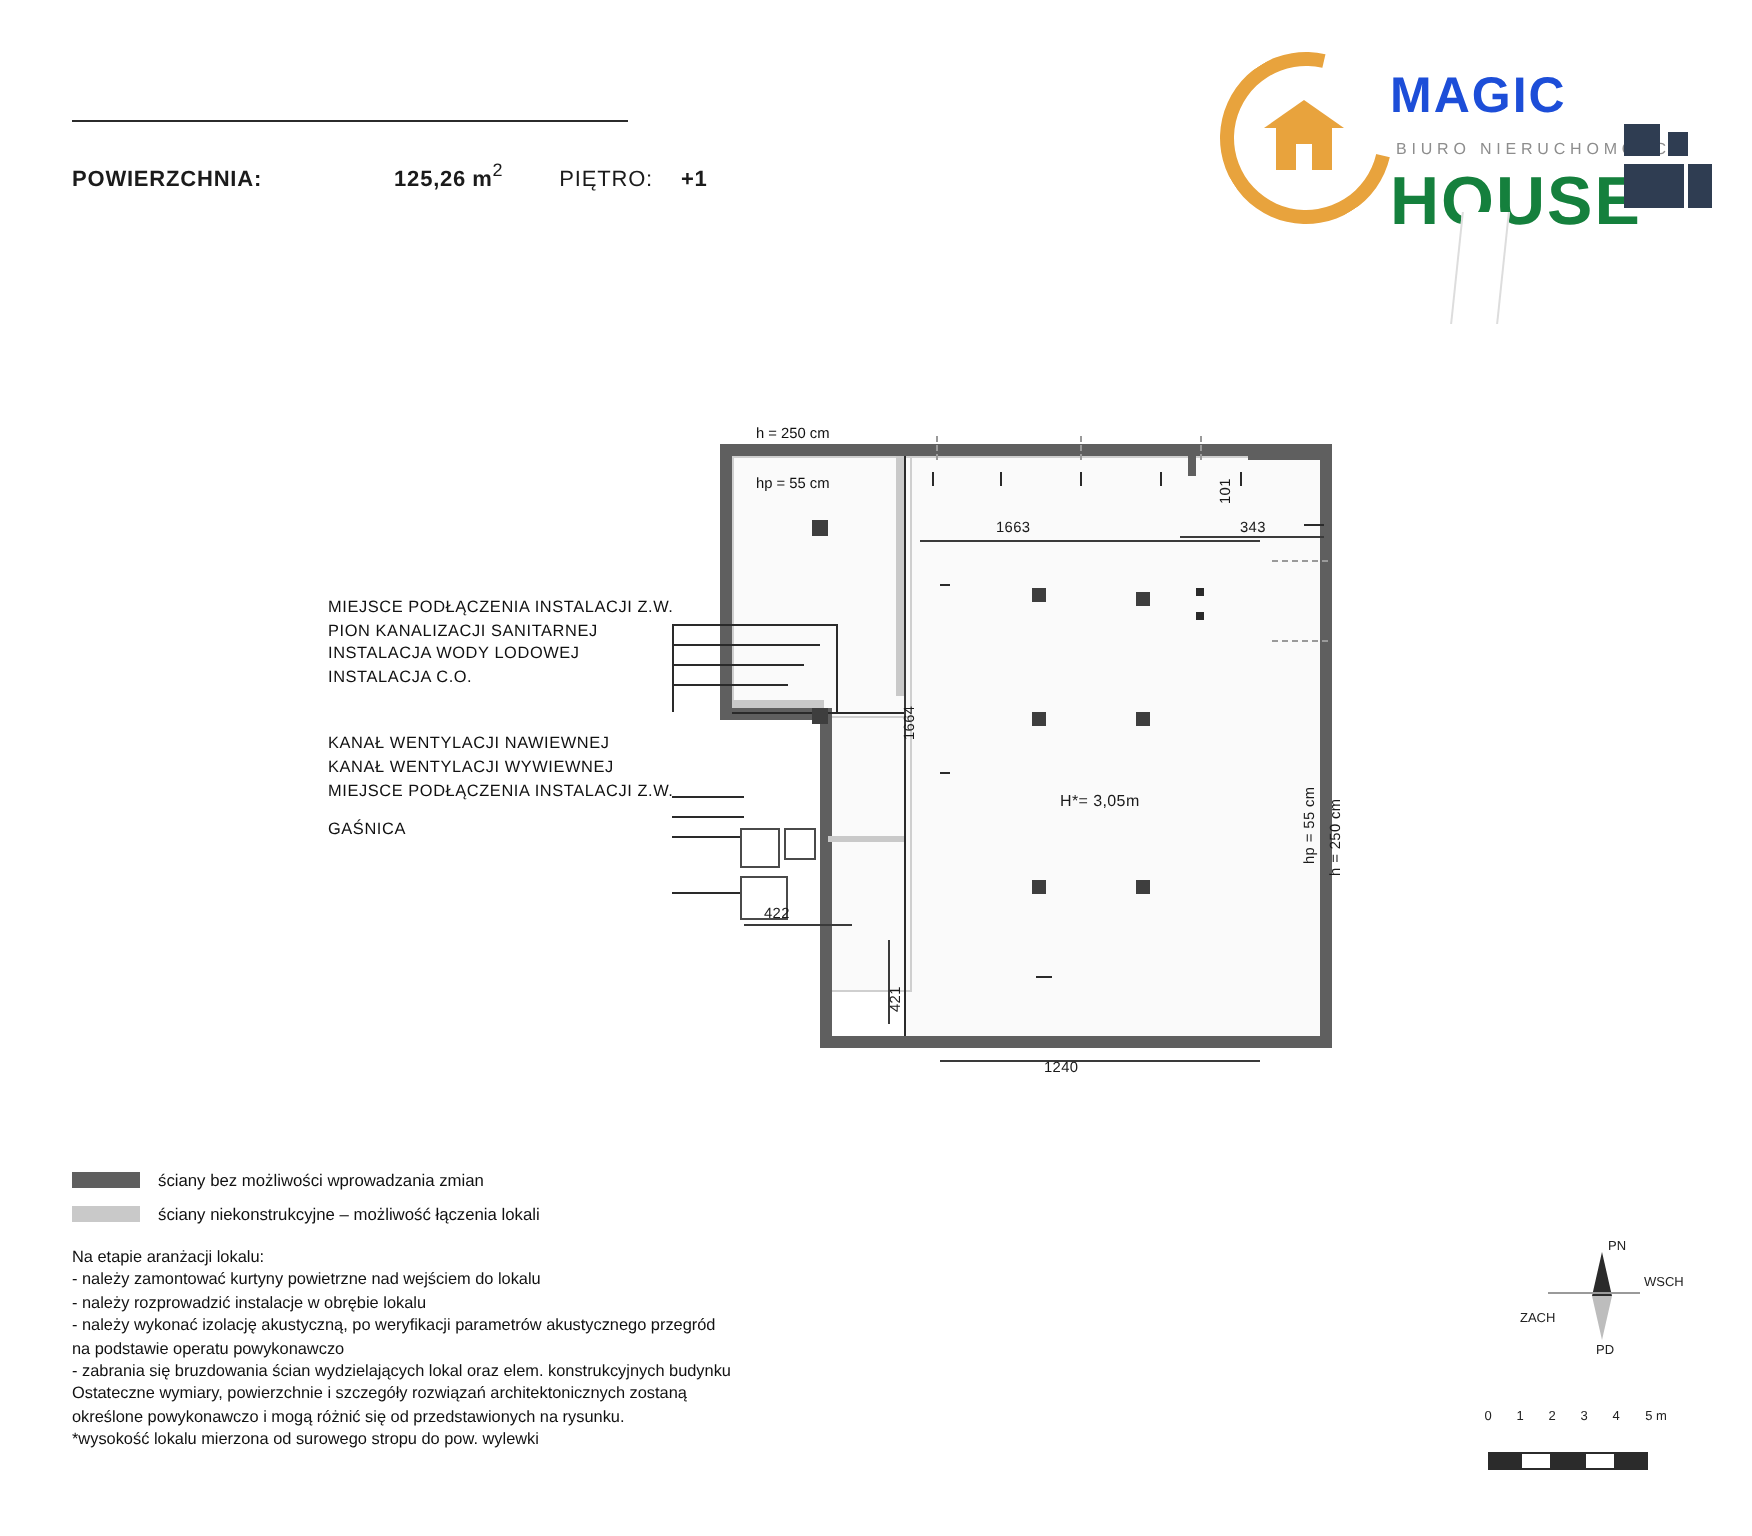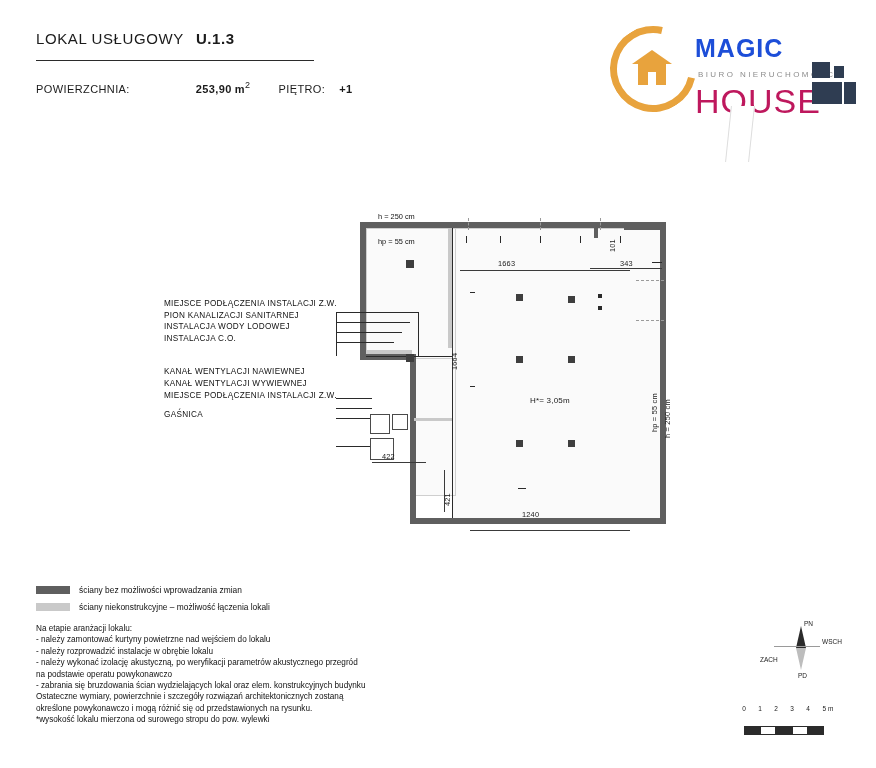--- a/index.html
+++ b/index.html
@@ -47,21 +47,21 @@
     left: 36px;
     top: 80px;
     font-size: 11px;
     letter-spacing: 0.4px;
     color: #1b1b1b;
     white-space: nowrap;
   }
   .hdr-meta .lbl { display: inline-block; }
   .hdr-meta .val { display: inline-block; font-weight: bold; }
   .hdr-meta .m2 { font-size: 9px; vertical-align: super; }
-  .hdr-meta .sp-area-lbl { margin-right: 66px; }
+  .hdr-meta .sp-area-lbl { margin-right: 66px; font-weight: bold; }
   .hdr-meta .sp-floor-lbl { margin-left: 28px; margin-right: 14px; }
 
   
   .logo {
     position: absolute;
     left: 610px;
     top: 18px;
     width: 240px;
     height: 140px;
   }
@@ -119,23 +119,23 @@
     top: 52px;
     font-size: 8px;
     letter-spacing: 2.4px;
     color: #8d8d8d;
   }
   .logo-house-word {
     position: absolute;
     left: 85px;
     top: 64px;
     font-size: 34px;
-    font-weight: normal;
+    font-weight: bold;
     letter-spacing: 1px;
-    color: #be185d;
+    color: #15803d;
   }
   .logo-blocks { position: absolute; left: 202px; top: 44px; width: 46px; height: 50px; }
   .logo-blocks i { position: absolute; background: #2f3d52; display: block; }
   .lb1 { left: 0; top: 0; width: 18px; height: 16px; }
   .lb2 { left: 22px; top: 4px; width: 10px; height: 12px; }
   .lb3 { left: 0; top: 20px; width: 30px; height: 22px; }
   .lb4 { left: 32px; top: 20px; width: 12px; height: 22px; }
   .logo-tail {
     position: absolute;
     left: 118px;
@@ -282,27 +282,24 @@
     white-space: nowrap;
   }
   .dashed-v { position: absolute; border-left: 0.7px dashed #9a9a9a; }
   .dashed-h { position: absolute; border-top: 0.7px dashed #9a9a9a; }
 </style>
 </head>
 <body>
 
 <div class="page">
 
-  <div class="hdr-title">
-    <span>LOKAL USŁUGOWY</span><span class="unit">U.1.3</span>
-  </div>
   <div class="hdr-rule"></div>
 
   <div class="hdr-meta">
-    <span class="lbl sp-area-lbl">POWIERZCHNIA:</span><span class="val">253,90</span><span class="val" style="margin-left:3px;">m</span><span class="m2">2</span><span class="lbl sp-floor-lbl">PIĘTRO:</span><span class="val">+1</span>
+    <span class="lbl sp-area-lbl">POWIERZCHNIA:</span><span class="val">125,26</span><span class="val" style="margin-left:3px;">m</span><span class="m2">2</span><span class="lbl sp-floor-lbl">PIĘTRO:</span><span class="val">+1</span>
   </div>
 
   <div class="logo">
     <div class="logo-c"></div>
     <div class="logo-house">
       <div class="roof"></div>
         <div class="body"></div>
         <div class="door"></div>
     </div>
     <div class="logo-magic">MAGIC</div>
@@ -396,21 +393,21 @@
 
       <div class="dimline-v" style="left:452px; top:150px; height:60px;"></div>
       <div class="dim-txt dim-v" style="left:450px; top:200px;">1664</div>
 
       <div class="dim-txt" style="left:530px; top:226px; font-size:8px;">H*= 3,05m</div>
 
       <div class="dim-txt dim-v" style="left:650px; top:262px;">hp = 55 cm</div>
       <div class="dim-txt dim-v" style="left:663px; top:268px;">h = 250 cm</div>
 
       <div class="dimline" style="left:470px; top:360px; width:160px;"></div>
-      <div class="dim-txt" style="left:522px; top:340px;">1240</div>
+      <div class="dim-txt" style="left:522px; top:359px;">1240</div>
 
       <div class="dimline" style="left:372px; top:292px; width:54px;"></div>
       <div class="dim-txt" style="left:382px; top:282px;">422</div>
 
       <div class="dimline-v" style="left:444px; top:300px; height:42px;"></div>
       <div class="dim-txt dim-v" style="left:443px; top:336px;">421</div>
     </div>
 
     <div class="callouts" style="top:128px; left:164px;">
       <div class="grp">

